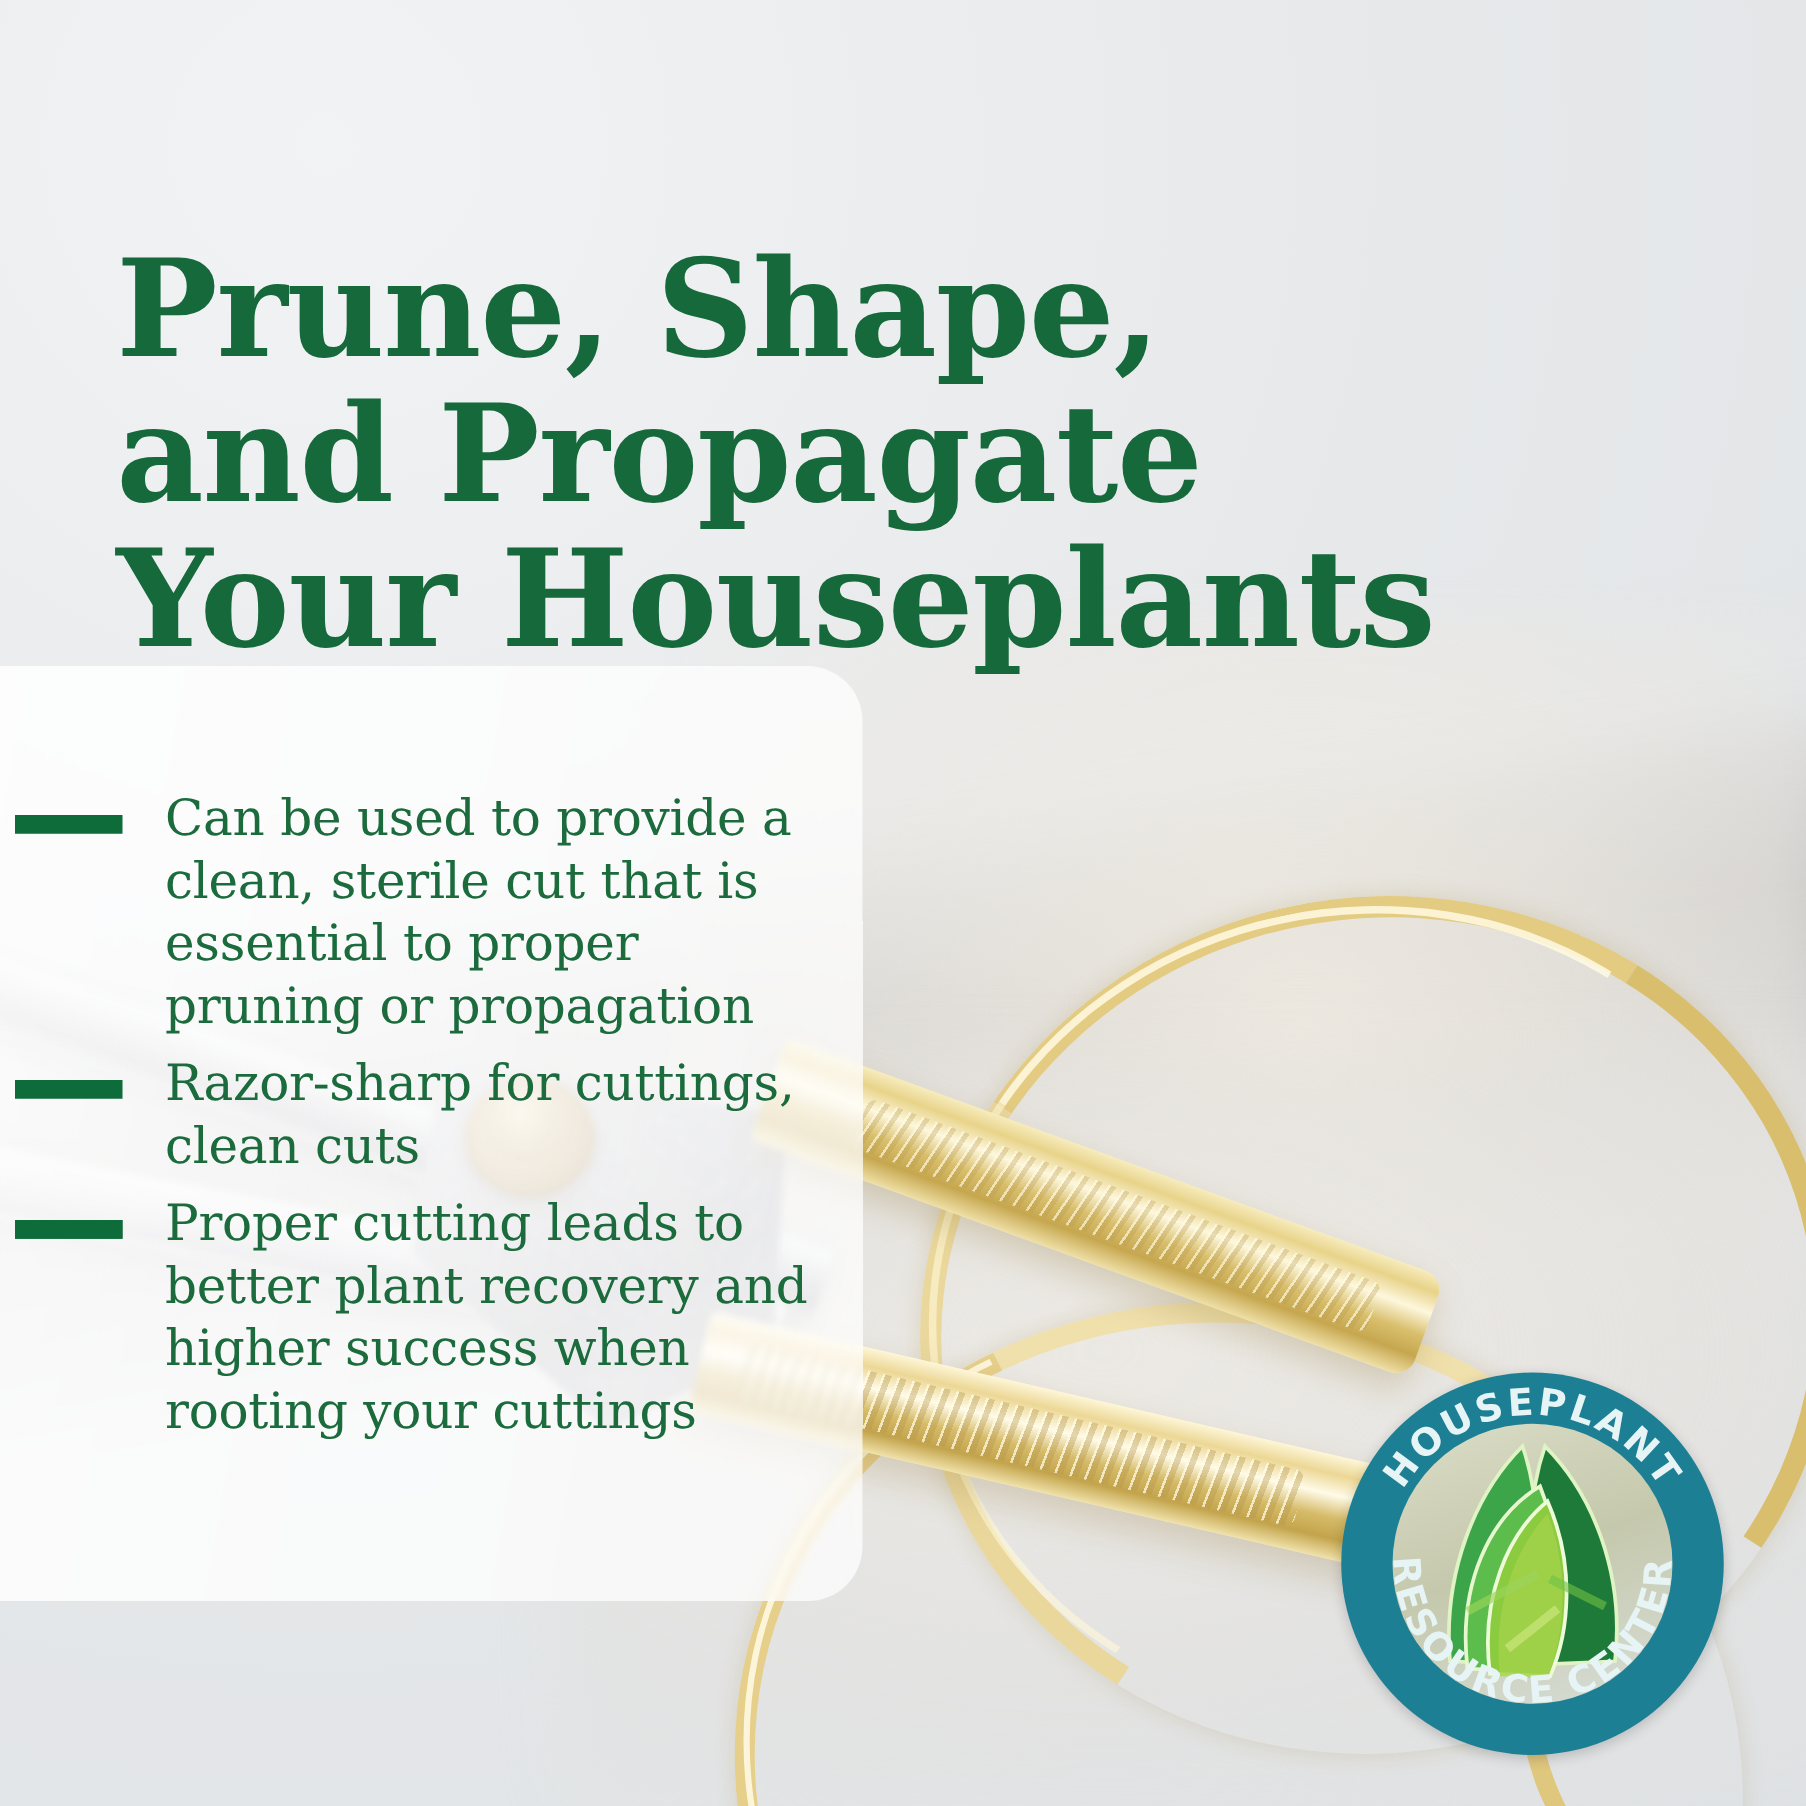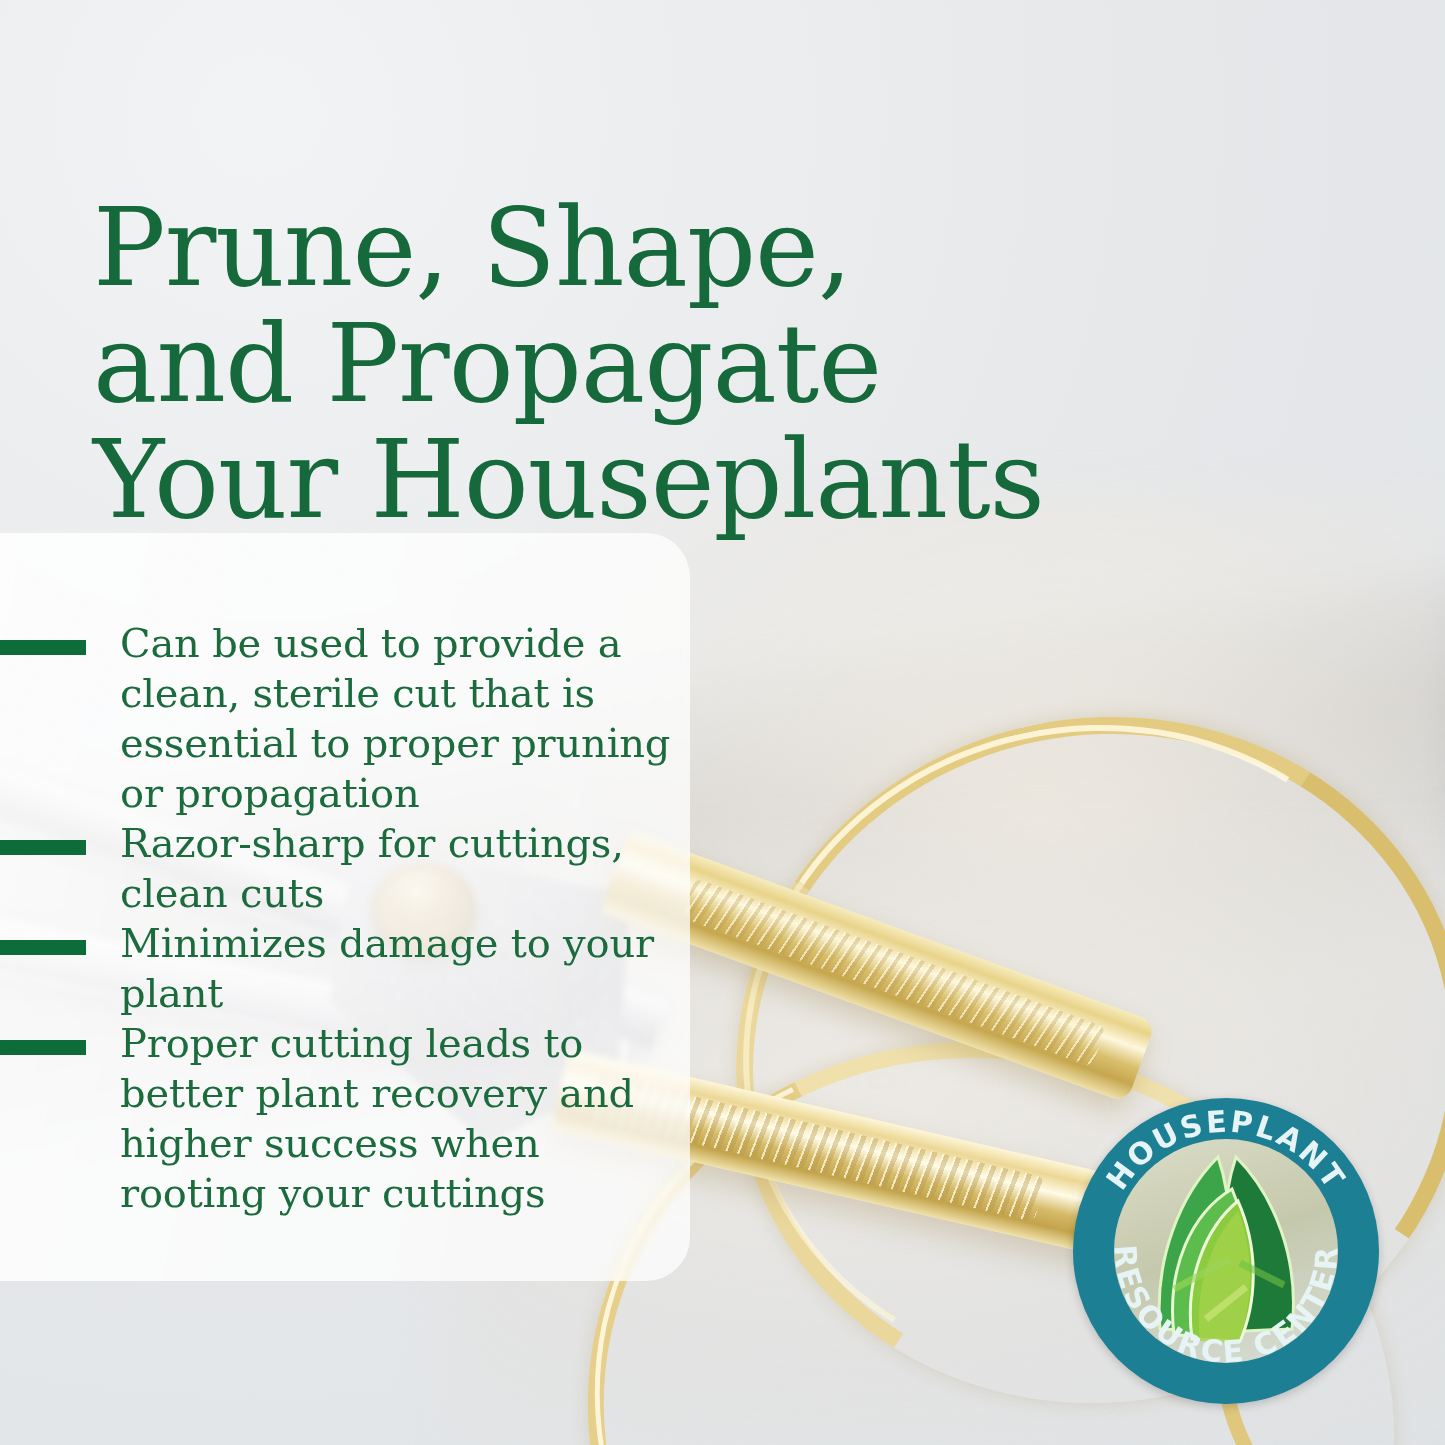--- a/index.html
+++ b/index.html
@@ -222,39 +222,39 @@
     border-radius:0 44px 44px 0;
     background:linear-gradient(100deg, rgba(255,255,255,.55) 0%, rgba(255,255,255,.18) 55%, rgba(255,255,255,.02) 100%);
   }
 
   
   .headline{
     position:absolute;
     left:93px; top:118px;
     width:1180px;
     font-family:"DejaVu Serif", serif;
-    font-weight:400;
+    font-weight:700;
     font-size:108px;
     line-height:116px;
     letter-spacing:-1px;
     color:#15693A;
     white-space:pre-line;
   }
 
   
   .bullets{
     position:absolute;
     left:0px; top:618px;
     width:690px;
   }
   .bullet{
     position:relative;
     display:block;
     padding-left:120px;
-    margin:0;
+    margin:12px;
   }
   .dash{
     position:absolute;
     left:0;
     top:22px;
     width:86px;
     height:15px;
     background:#0E6B3A;
   }
   .btext{
@@ -345,21 +345,20 @@
     <div class="bullet">
       <span class="dash"></span>
       <span class="btext">Can be used to provide a clean, sterile cut that is essential to proper pruning or propagation</span>
     </div>
     <div class="bullet">
       <span class="dash"></span>
       <span class="btext">Razor-sharp for cuttings, clean cuts</span>
     </div>
     <div class="bullet">
       <span class="dash"></span>
-      <span class="btext">Minimizes damage to your plant</span>
     </div>
     <div class="bullet">
       <span class="dash"></span>
       <span class="btext">Proper cutting leads to better plant recovery and higher success when rooting your cuttings</span>
     </div>
   </div>
 
   <div class="logo">
     <div class="logo-ring"></div>
     <div class="logo-core">

